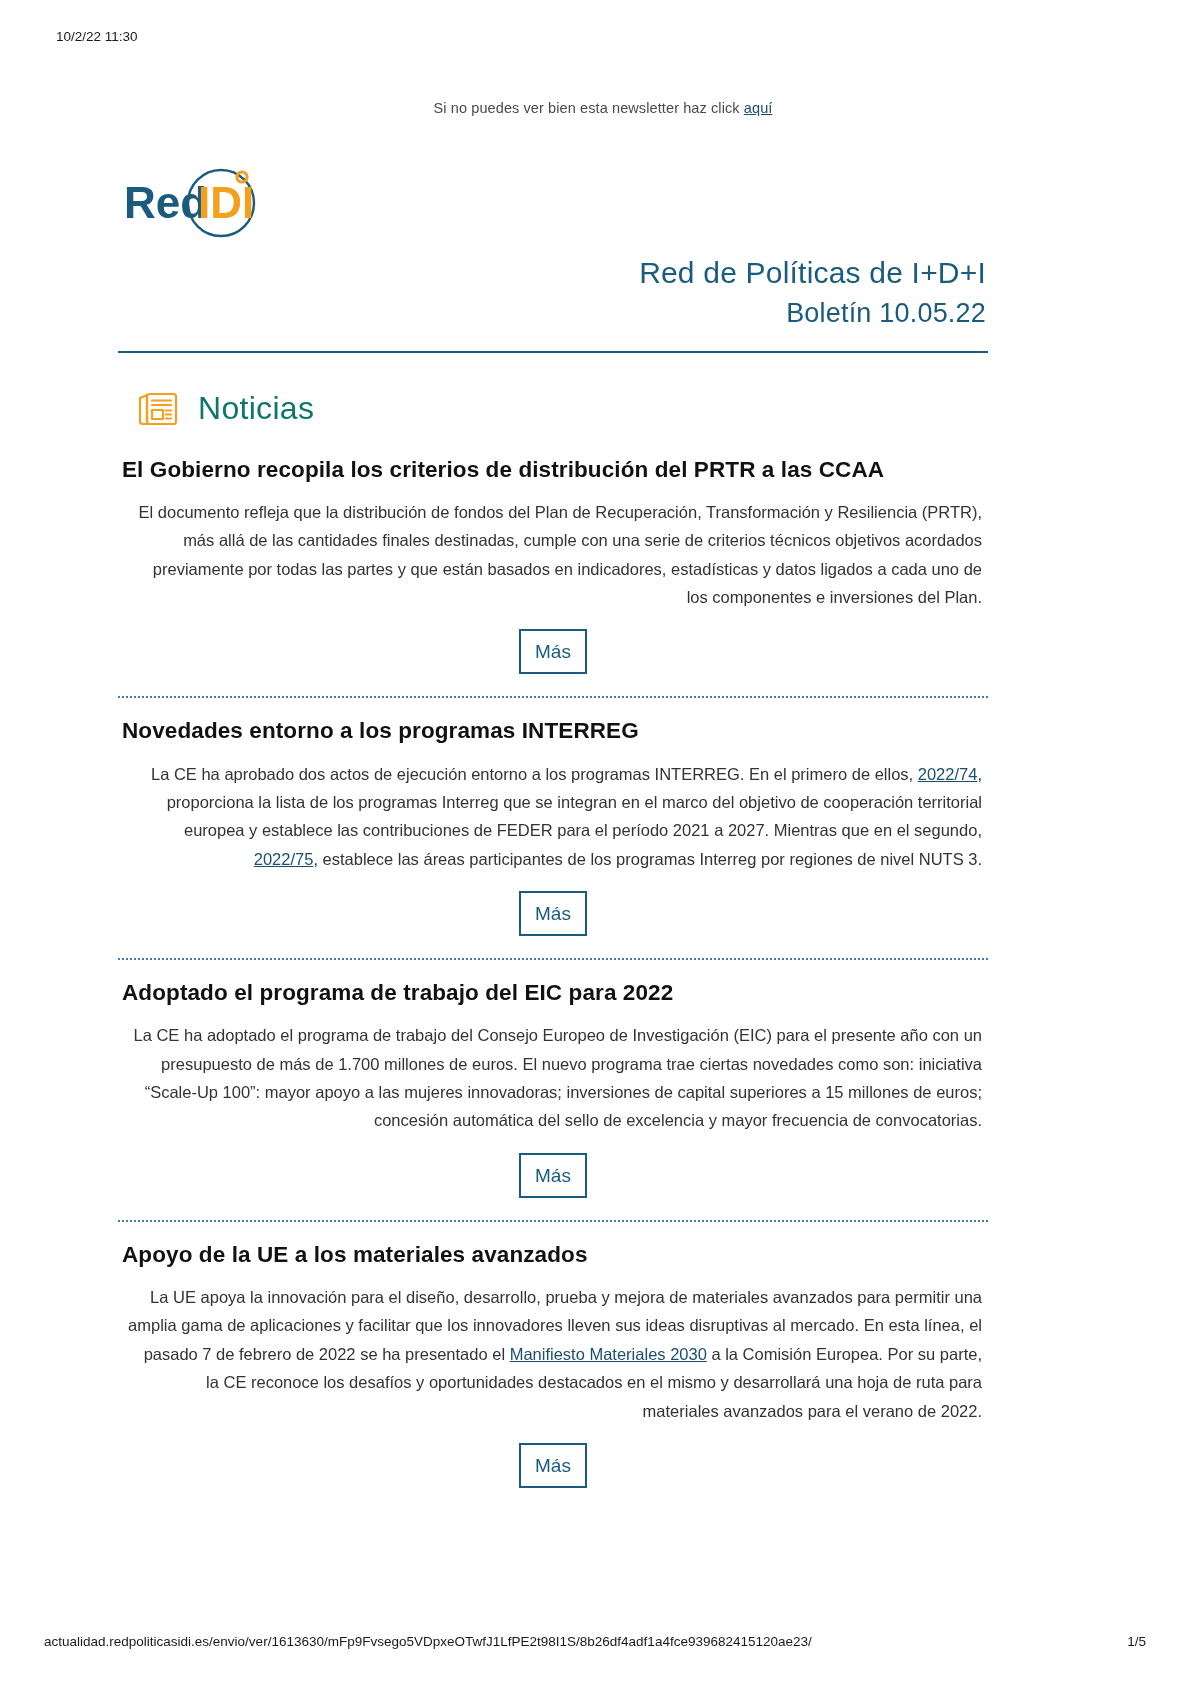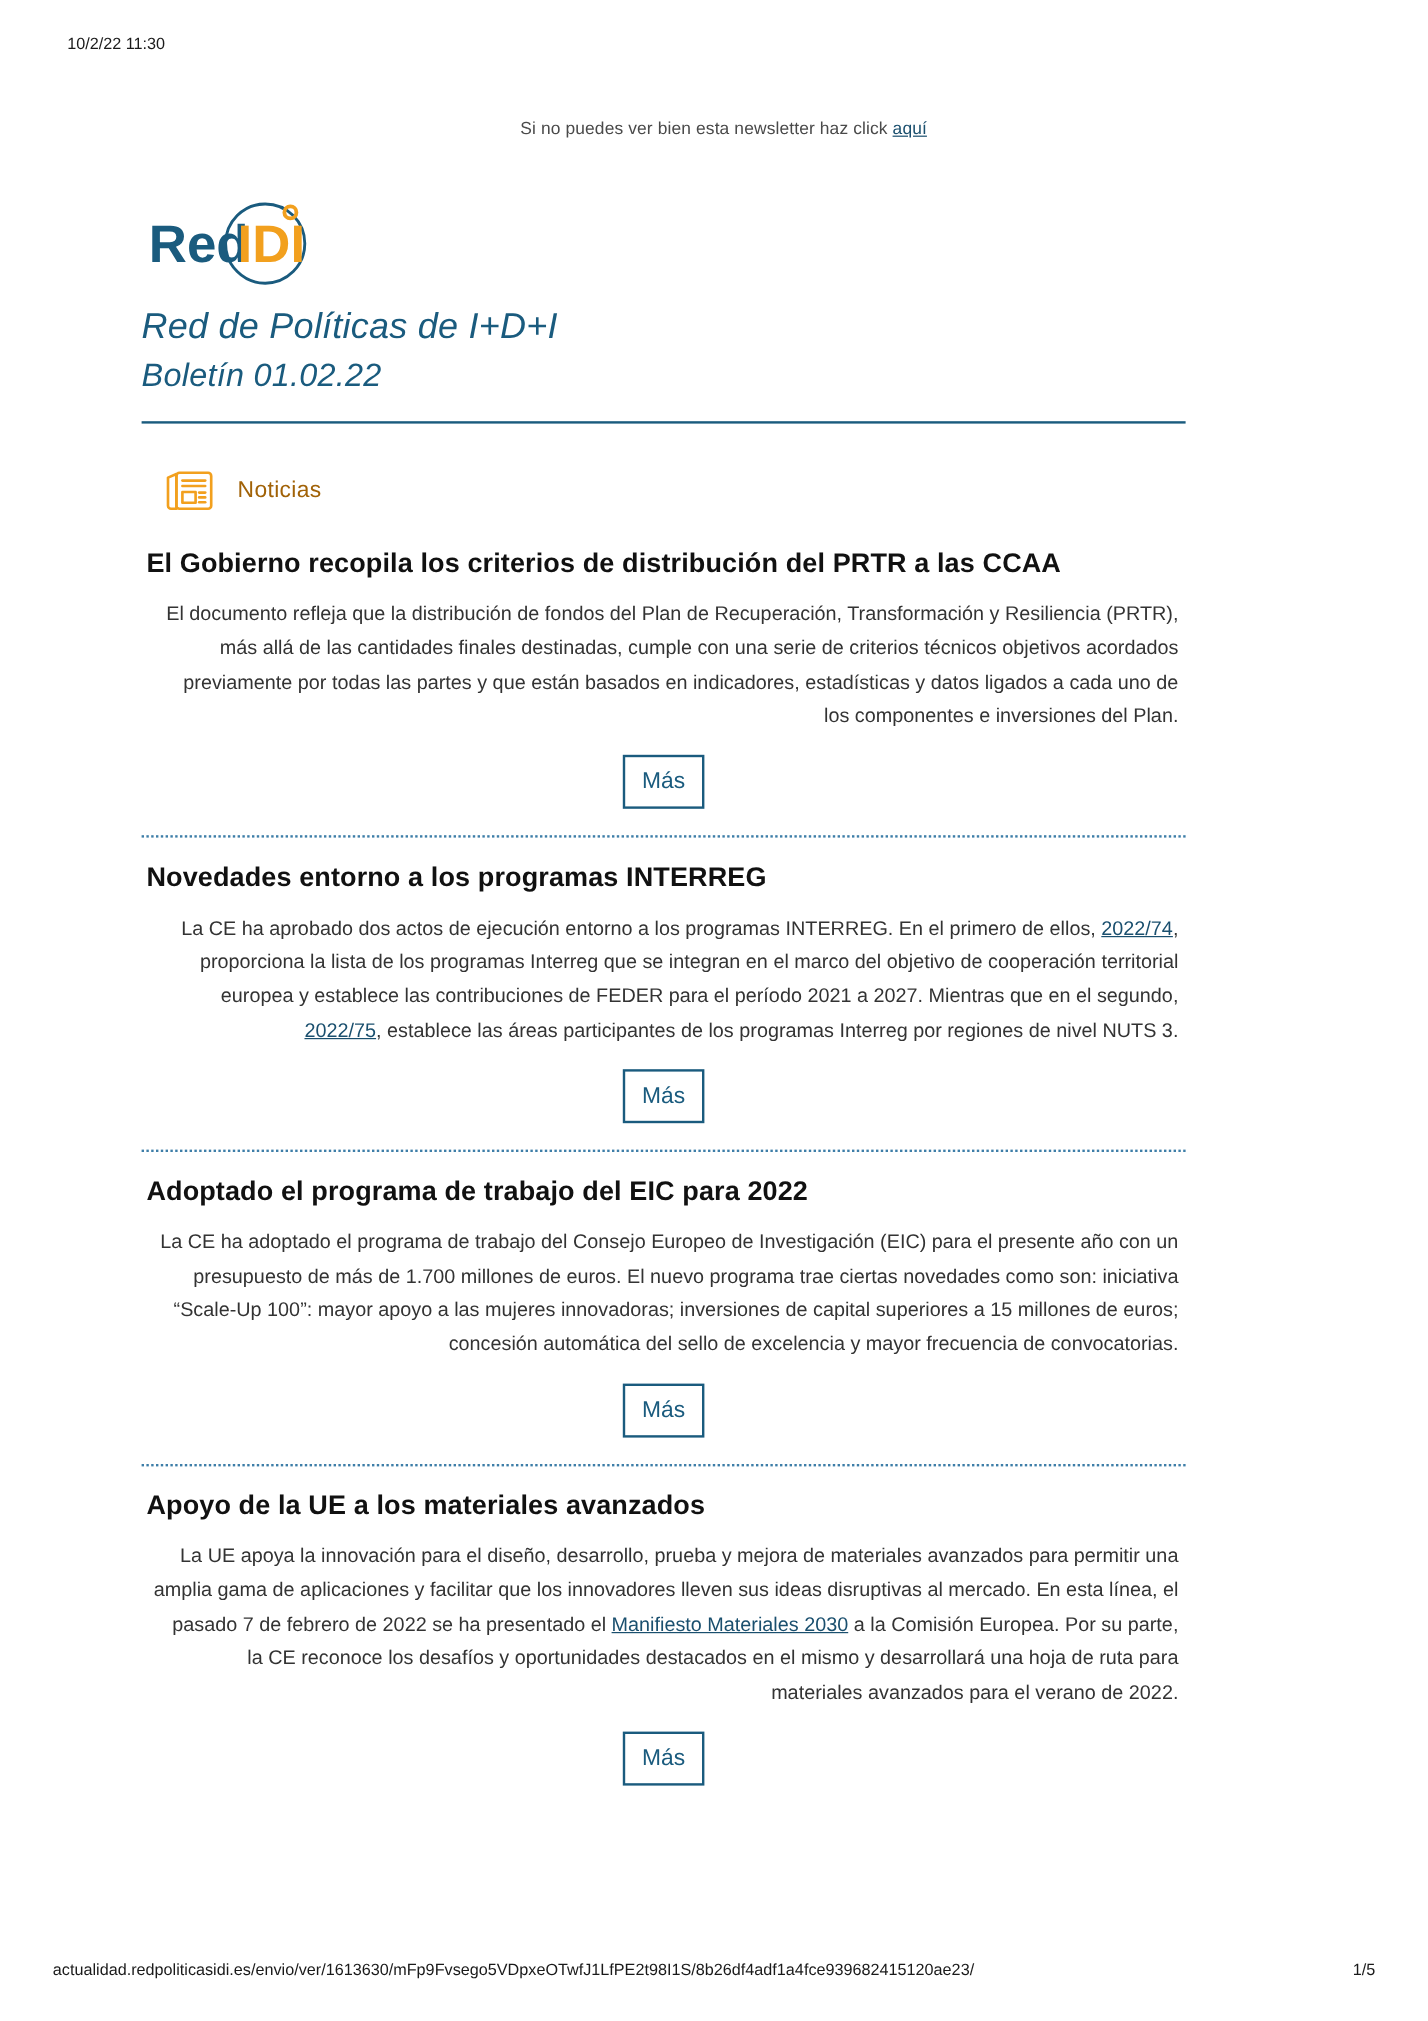--- a/index.html
+++ b/index.html
@@ -95,22 +95,22 @@
   .logo {
     position: relative;
     width: 170px;
     height: 90px;
   }
   .logo svg { display:block; }
 
   
   .title-block {
     margin-top: 6px;
+    text-align: right;
     padding-right: 2px;
-    font-style: italic;
   }
   .title-main {
     font-size: 30px;
     color: #1a5b7e;
     letter-spacing: .2px;
     line-height: 1.25;
     font-weight: 400;
   }
   .title-sub {
     font-size: 27px;
@@ -135,22 +135,22 @@
     align-items: center;
     gap: 18px;
     padding-left: 18px;
   }
   .section-head .sec-icon {
     width: 44px;
     height: 40px;
     flex: 0 0 auto;
   }
   .section-head .sec-label {
-    font-size: 19px;
-    color: #a16207;
+    font-size: 32px;
+    color: #0f766e;
     letter-spacing: .3px;
     font-weight: 400;
   }
 
   
   .articles { margin-top: 26px; }
 
   .article { padding: 0 0 0 0; }
 
   .art-title {
@@ -228,21 +228,21 @@
           <circle cx="103" cy="47" r="33" fill="none" stroke="#1a5b7e" stroke-width="2.4"></circle>
           <circle cx="124" cy="21" r="5" fill="none" stroke="#f2a01e" stroke-width="3.2"></circle>
           <text x="6" y="62" font-family="Liberation Sans, sans-serif" font-size="44" font-weight="700" fill="#1a5b7e">Red</text>
           <text x="80" y="62" font-family="Liberation Sans, sans-serif" font-size="44" font-weight="700" fill="#f2a01e">IDI</text>
         </svg>
       </div>
     </div>
 
     <div class="title-block">
       <div class="title-main">Red de Políticas de I+D+I</div>
-      <div class="title-sub">Boletín 01.02.22</div>
+      <div class="title-sub">Boletín 10.05.22</div>
     </div>
 
     <hr class="rule">
 
     <div class="section-head">
       <span class="sec-icon">
         <svg width="44" height="40" viewBox="0 0 44 40" xmlns="http://www.w3.org/2000/svg">
           <g fill="none" stroke="#f2a01e" stroke-width="2.2" stroke-linejoin="round" stroke-linecap="round">
             <path d="M4 9 L11 6 L11 35 L6.5 35 A2.5 2.5 0 0 1 4 32.5 Z"></path>
             <rect x="11" y="5" width="29" height="30" rx="2.6"></rect>

